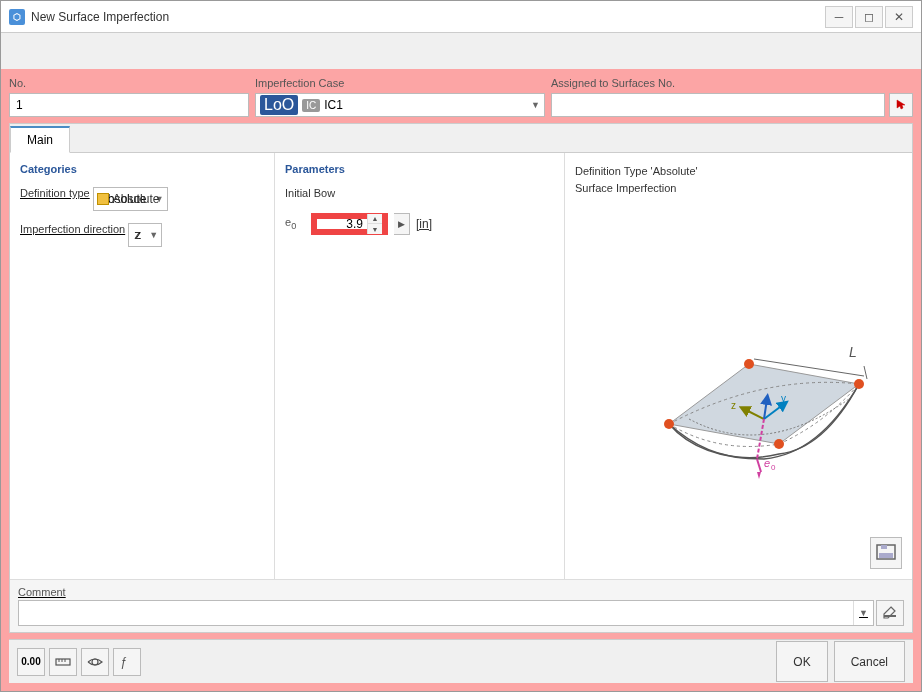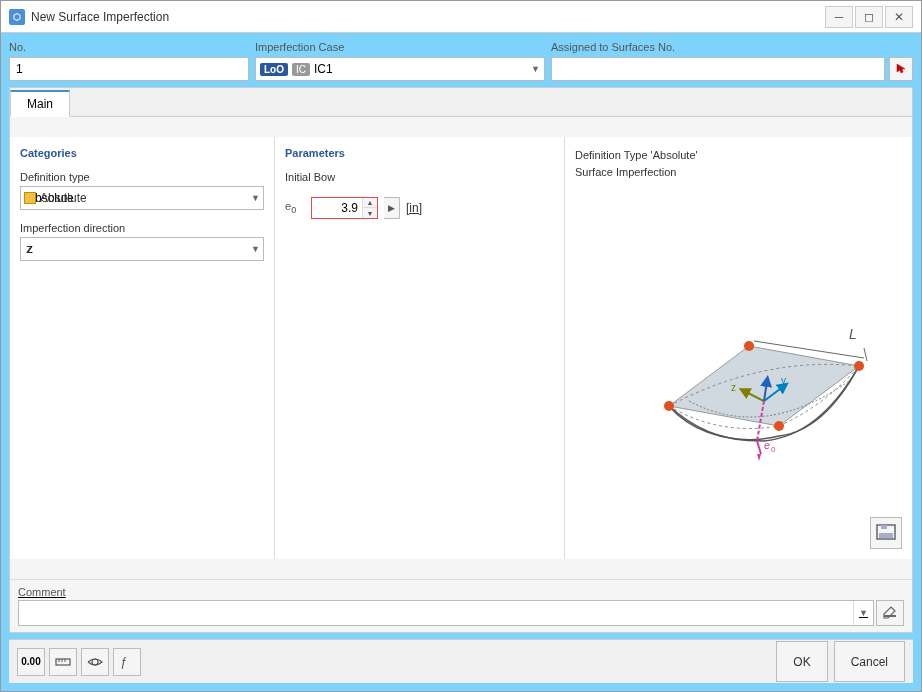--- a/index.html
+++ b/index.html
@@ -67,21 +67,22 @@
       font-size: 12px;
       color: #555;
     }
 
     .content {
       flex: 1;
       display: flex;
       flex-direction: column;
       padding: 8px;
       gap: 6px;
-      background: #7dd3fc;
+      background: #fca5a5;
+      margin-top: 36px;
     }
 
     .top-row {
       display: flex;
       gap: 6px;
       align-items: flex-end;
     }
     .field-group {
       display: flex;
       flex-direction: column;
@@ -110,22 +111,22 @@
       background: white;
       height: 24px;
       width: 290px;
       padding: 0 4px;
       gap: 4px;
       position: relative;
     }
     .loo-badge {
       background: #2b579a;
       color: white;
-      font-size: 10px;
-      font-weight: bold;
+      font-size: 16px;
+      font-weight: normal;
       padding: 1px 4px;
       border-radius: 2px;
     }
     .ic-badge {
       background: #999;
       color: white;
       font-size: 10px;
       padding: 1px 4px;
       border-radius: 2px;
     }
@@ -151,21 +152,20 @@
       font-size: 14px;
       color: #c00;
     }
 
     .tab-area {
       background: #f5f5f5;
       border: 1px solid #ccc;
       flex: 1;
       display: flex;
       flex-direction: column;
-      gap: 20px;
     }
     .tab-bar {
       display: flex;
       border-bottom: 1px solid #ccc;
       background: #f0f0f0;
     }
     .tab {
       padding: 5px 16px;
       border: 1px solid transparent;
       cursor: pointer;
@@ -197,23 +197,24 @@
 
     .panel-title {
       font-size: 11px;
       font-weight: bold;
       color: #2b579a;
       margin-bottom: 4px;
     }
 
     .field-row {
       display: flex;
-      flex-direction: column;
+      flex-direction: row;
       gap: 3px;
       margin-bottom: 4px;
+      text-decoration: underline;
     }
     .field-row label {
       font-size: 11px;
       color: #333;
       font-weight: 400;
     }
 
     .dropdown-full {
       width: 100%;
       border: 1px solid #bbb;
@@ -245,21 +246,21 @@
       margin-bottom: 4px;
     }
     .param-label {
       font-size: 11px;
       color: #555;
       min-width: 20px;
     }
     .param-input-wrapper {
       display: flex;
       align-items: center;
-      border: 1px solid #ef4444;
+      border: 6px solid #ef4444;
       background: white;
       height: 22px;
     }
     .param-input {
       border: none;
       background: transparent;
       padding: 2px 4px;
       font-size: 12px;
       width: 50px;
       outline: none;

